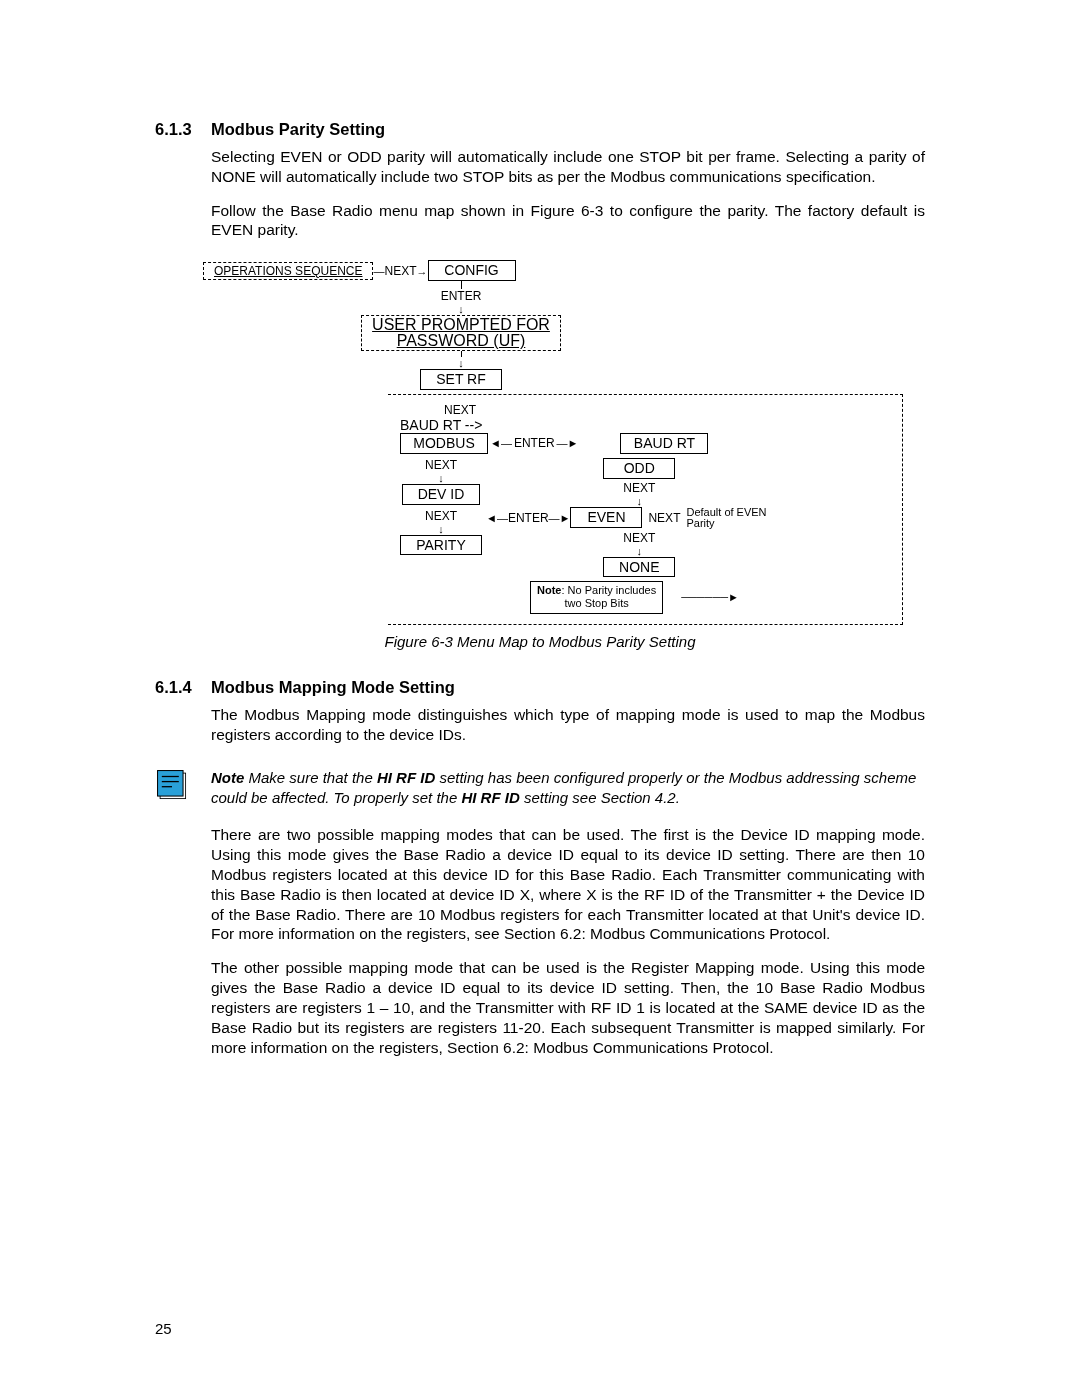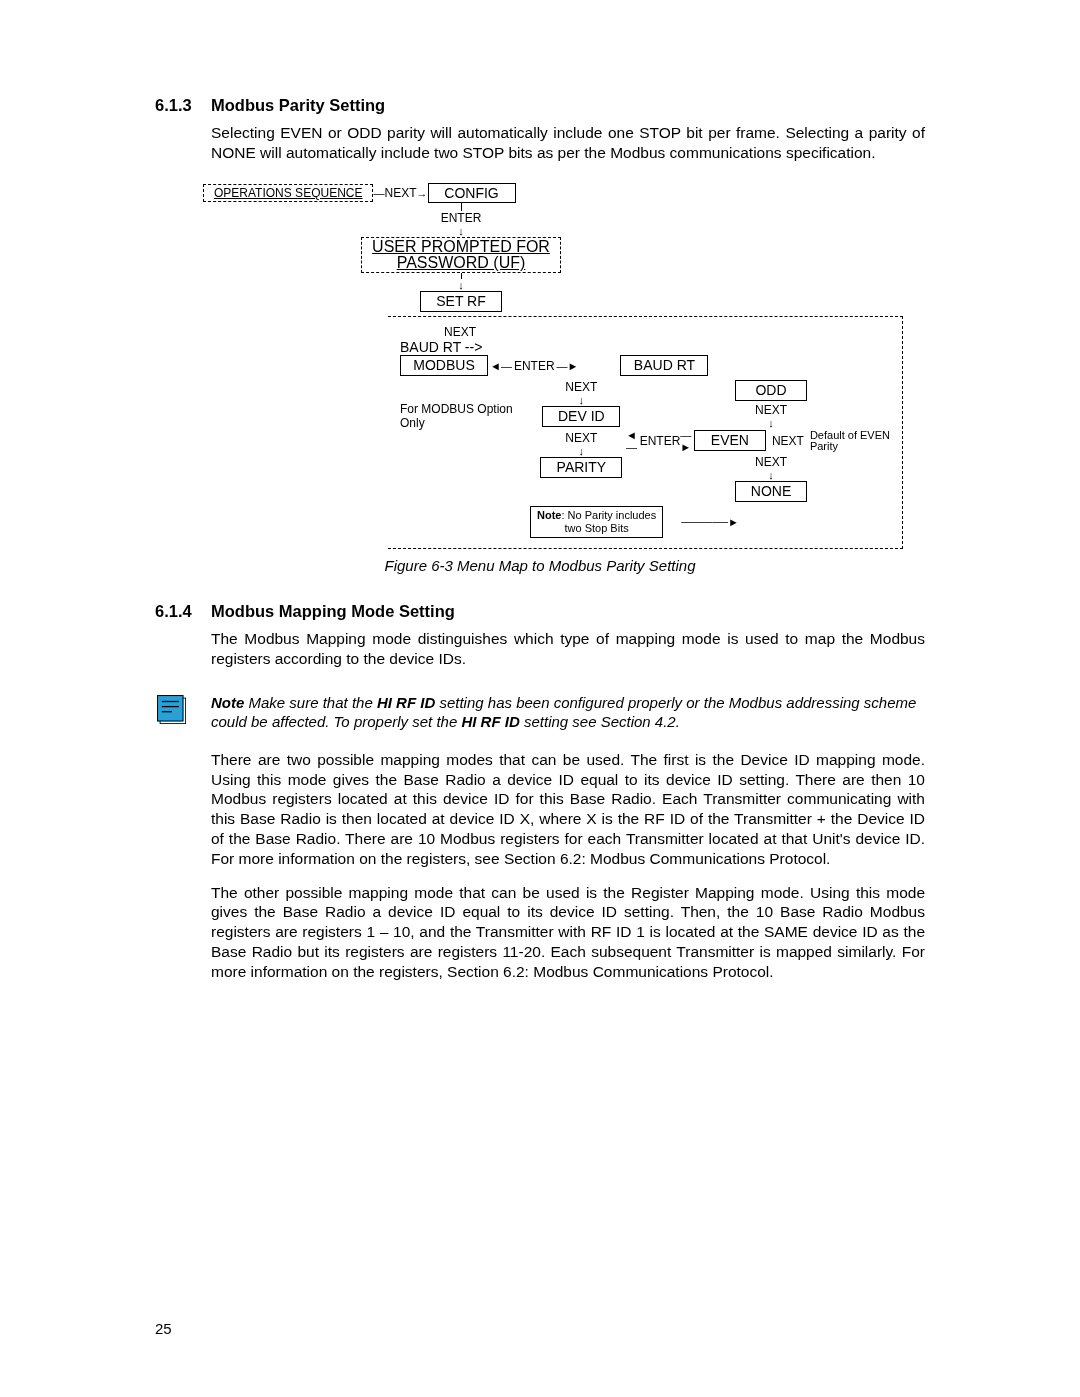--- a/index.html
+++ b/index.html
@@ -6,21 +6,21 @@
     font-family: Arial, Helvetica, sans-serif;
     font-size: 15.5px;
     color: #000;
     background: #fff;
     margin: 0;
     padding: 0;
   }
   .page {
     width: 1080px;
     min-height: 1397px;
-    padding: 96px 155px 60px 155px;
+    padding: 120px 155px 60px 155px;
     box-sizing: border-box;
     position: relative;
   }
   .row {
     display: flex;
   }
   .sec-num {
     width: 56px;
     font-weight: bold;
     font-size: 16.5px;
@@ -117,20 +117,21 @@
 <body>
 
 <div class="page">
 
   <div class="row">
     <span class="sec-num">6.1.3</span>
     <span class="sec-title">Modbus Parity Setting</span>
   </div>
 
   <div class="body-text">Selecting EVEN or ODD parity will automatically include one STOP bit per frame. Selecting a parity of NONE will automatically include two STOP bits as per the Modbus communications specification.</div>
+  <div class="body-text">Follow the Base Radio menu map shown in Figure 6-3 to configure the parity. The factory default is EVEN parity.</div>
 
   <div class="diagram">
 
     <div class="flex-line">
       <span class="dbox dashed" style="font-size:12px;">OPERATIONS SEQUENCE</span>
       <span style="font-size:11px;">—</span>
       <span class="arrow-label">NEXT</span>
       <span style="font-size:11px;">→</span>
       <span class="dbox" style="min-width:66px;">CONFIG</span>
     </div>
@@ -155,21 +156,20 @@
         <div class="flex-line">
           <span class="dbox" style="min-width:66px;">MODBUS</span>
           <span style="font-size:11px; margin:0 2px;">◄—</span>
           <span class="arrow-label">ENTER</span>
           <span style="font-size:11px; margin:0 2px;">—►</span>
           <span class="dbox" style="min-width:66px;margin-left:40px;">BAUD RT</span>
         </div>
 
         
         <div class="flex-line" style="align-items:flex-start; margin-top:4px;">
-          <div style="font-size:12px; margin-right:8px; padding-top:22px;">For MODBUS Option Only</div>
           <div class="center-col" style="width:82px;">
             <div class="arrow-label">NEXT</div>
             <div style="font-size:11px;">↓</div>
             <span class="dbox" style="min-width:56px;">DEV ID</span>
             <div class="arrow-label" style="margin-top:4px;">NEXT</div>
             <div style="font-size:11px;">↓</div>
             <span class="dbox" style="min-width:60px;">PARITY</span>
           </div>
 
           <div style="width:4px;"></div>

